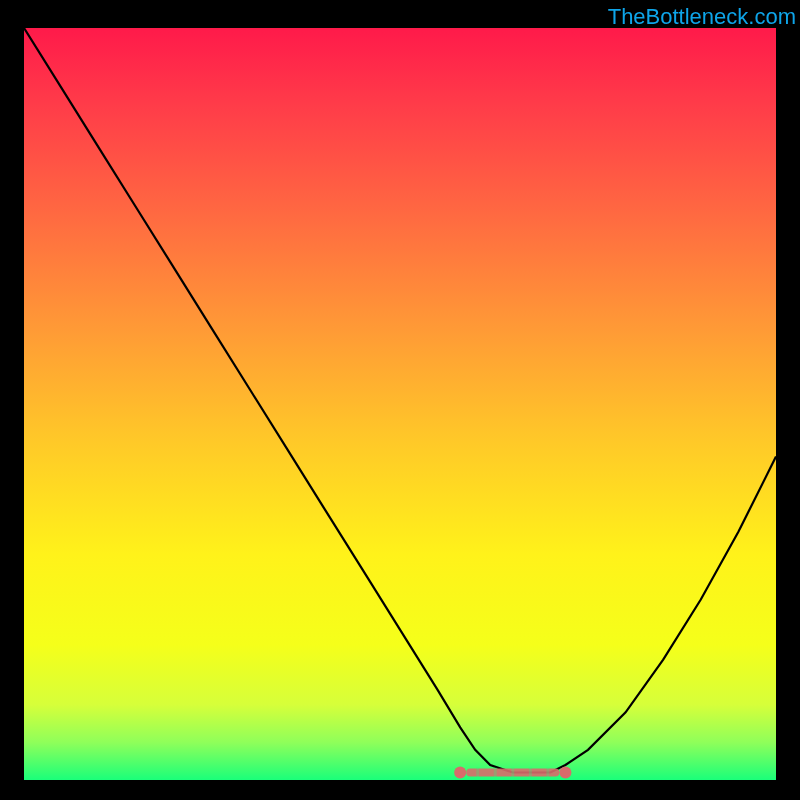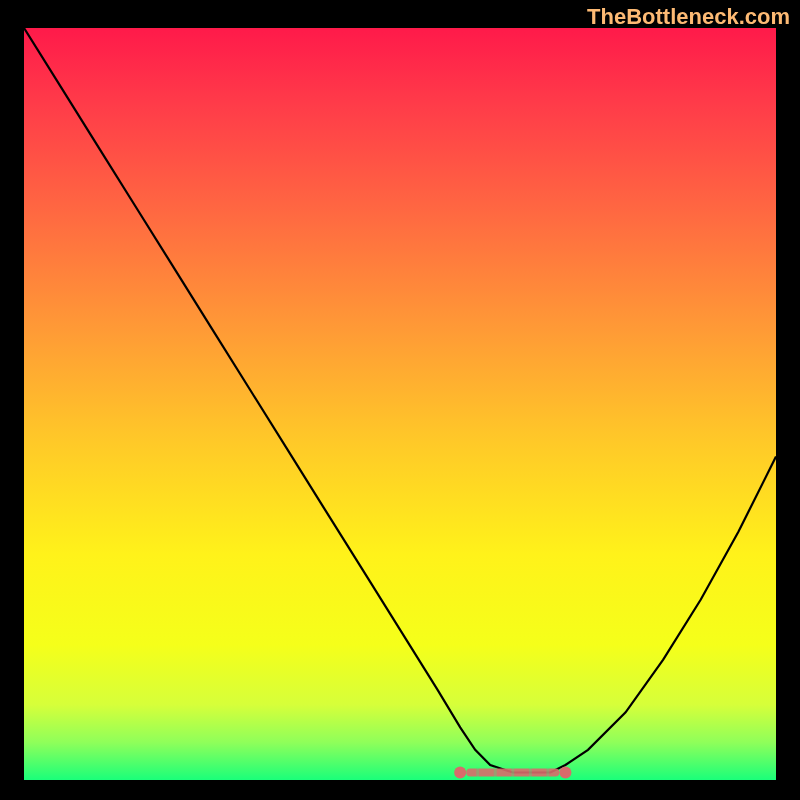--- a/index.html
+++ b/index.html
@@ -6,24 +6,24 @@
   body {
     width: 800px;
     height: 800px;
     background: #000;
     position: relative;
     font-family: Arial, sans-serif;
   }
   .watermark {
     position: absolute;
     top: 4px;
-    right: 10px;
-    color: #fdba74;
+    right: 4px;
+    color: #0ea5e9;
     font-size: 22px;
-    font-weight: bold;
+    font-weight: normal;
     z-index: 10;
   }
   .plot-area {
     position: absolute;
     left: 24px;
     top: 28px;
     width: 752px;
     height: 752px;
     overflow: hidden;
   }

